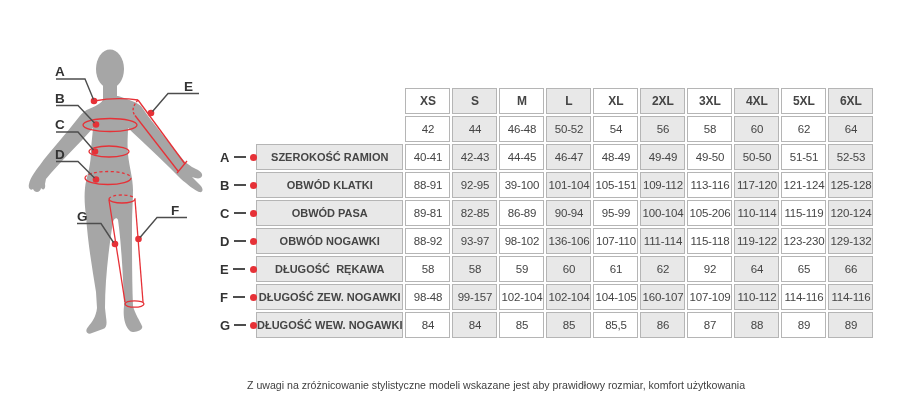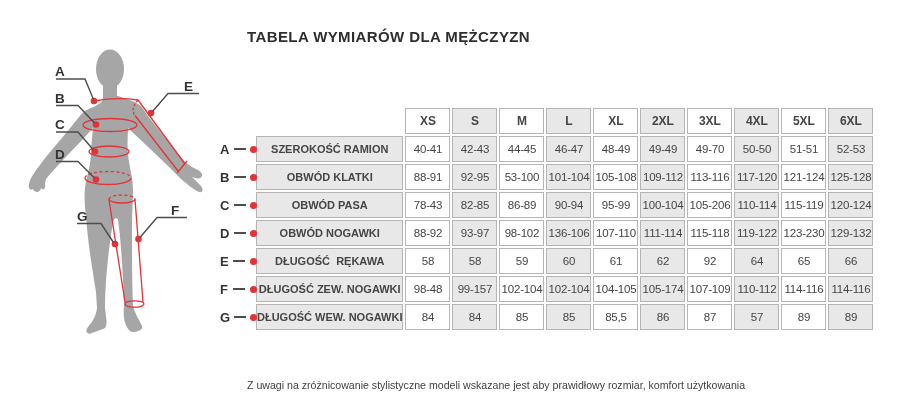--- a/index.html
+++ b/index.html
@@ -11,21 +11,20 @@
     position:absolute; left:247px; top:28px;
     font-size:15px; font-weight:bold; color:#2e2e2e; letter-spacing:0.4px;
     white-space:pre;
   }
   .figure-wrap { position:absolute; left:28px; top:12px; width:200px; height:350px; }
 
   table.size-table {
     position:absolute; left:218px; top:86px;
     border-collapse:separate; border-spacing:2px;
     color:#454545;
-    margin-top:20px;
   }
   .size-table td, .size-table th {
     height:24px; text-align:center; vertical-align:middle; padding:0;
     white-space:pre; font-weight:normal;
   }
   .size-table .cell {
     border:1px solid #b5b5b5; background:#ffffff; width:43px;
     font-size:11.5px; letter-spacing:-0.2px;
   }
   .size-table .cell.shade { background:#e8e8e8; }
@@ -143,72 +142,85 @@
         <text x="27" y="91">B</text>
         <text x="27" y="117">C</text>
         <text x="27" y="147">D</text>
         <text x="156" y="79">E</text>
         <text x="143" y="203">F</text>
         <text x="49" y="209">G</text>
       </g>
     </svg>
   </div>
 
-  <div class="title">TABELA WYMIARÓW DLA MĘŻCZYZN</div>
 
   <table class="size-table">
     <thead>
         <tr>
           <td class="blank"></td>
           <td class="blank"></td>
           <th class="cell">XS</th>
           <th class="cell shade">S</th>
           <th class="cell">M</th>
           <th class="cell shade">L</th>
           <th class="cell">XL</th>
           <th class="cell shade">2XL</th>
           <th class="cell">3XL</th>
           <th class="cell shade">4XL</th>
           <th class="cell">5XL</th>
           <th class="cell shade">6XL</th>
         </tr>
+        <tr>
+          <td class="blank"></td>
+          <td class="blank"></td>
+          <td class="cell">42</td>
+          <td class="cell shade">44</td>
+          <td class="cell">46-48</td>
+          <td class="cell shade">50-52</td>
+          <td class="cell">54</td>
+          <td class="cell shade">56</td>
+          <td class="cell">58</td>
+          <td class="cell shade">60</td>
+          <td class="cell">62</td>
+          <td class="cell shade">64</td>
+        </tr>
       </thead>
     <tbody>
         <tr>
           <td class="marker-cell"><div class="marker"><span class="ltr">A</span><span class="dash"></span><span class="dot"></span></div></td>
           <td class="label-cell">SZEROKOŚĆ RAMION</td>
           <td class="cell">40-41</td>
           <td class="cell shade">42-43</td>
           <td class="cell">44-45</td>
           <td class="cell shade">46-47</td>
           <td class="cell">48-49</td>
           <td class="cell shade">49-49</td>
-          <td class="cell">49-70</td>
+          <td class="cell">49-50</td>
           <td class="cell shade">50-50</td>
           <td class="cell">51-51</td>
           <td class="cell shade">52-53</td>
         </tr>
         <tr>
           <td class="marker-cell"><div class="marker"><span class="ltr">B</span><span class="dash"></span><span class="dot"></span></div></td>
           <td class="label-cell">OBWÓD KLATKI</td>
           <td class="cell">88-91</td>
           <td class="cell shade">92-95</td>
-          <td class="cell">53-100</td>
+          <td class="cell">39-100</td>
           <td class="cell shade">101-104</td>
-          <td class="cell">105-108</td>
+          <td class="cell">105-151</td>
           <td class="cell shade">109-112</td>
           <td class="cell">113-116</td>
           <td class="cell shade">117-120</td>
           <td class="cell">121-124</td>
           <td class="cell shade">125-128</td>
         </tr>
         <tr>
           <td class="marker-cell"><div class="marker"><span class="ltr">C</span><span class="dash"></span><span class="dot"></span></div></td>
           <td class="label-cell">OBWÓD PASA</td>
-          <td class="cell">78-43</td>
+          <td class="cell">89-81</td>
           <td class="cell shade">82-85</td>
           <td class="cell">86-89</td>
           <td class="cell shade">90-94</td>
           <td class="cell">95-99</td>
           <td class="cell shade">100-104</td>
           <td class="cell">105-206</td>
           <td class="cell shade">110-114</td>
           <td class="cell">115-119</td>
           <td class="cell shade">120-124</td>
         </tr>
@@ -241,37 +253,37 @@
           <td class="cell shade">66</td>
         </tr>
         <tr>
           <td class="marker-cell"><div class="marker"><span class="ltr">F</span><span class="dash"></span><span class="dot"></span></div></td>
           <td class="label-cell">DŁUGOŚĆ ZEW. NOGAWKI</td>
           <td class="cell">98-48</td>
           <td class="cell shade">99-157</td>
           <td class="cell">102-104</td>
           <td class="cell shade">102-104</td>
           <td class="cell">104-105</td>
-          <td class="cell shade">105-174</td>
+          <td class="cell shade">160-107</td>
           <td class="cell">107-109</td>
           <td class="cell shade">110-112</td>
           <td class="cell">114-116</td>
           <td class="cell shade">114-116</td>
         </tr>
         <tr>
           <td class="marker-cell"><div class="marker"><span class="ltr">G</span><span class="dash"></span><span class="dot"></span></div></td>
           <td class="label-cell">DŁUGOŚĆ WEW. NOGAWKI</td>
           <td class="cell">84</td>
           <td class="cell shade">84</td>
           <td class="cell">85</td>
           <td class="cell shade">85</td>
           <td class="cell">85,5</td>
           <td class="cell shade">86</td>
           <td class="cell">87</td>
-          <td class="cell shade">57</td>
+          <td class="cell shade">88</td>
           <td class="cell">89</td>
           <td class="cell shade">89</td>
         </tr>
       </tbody>
   </table>
 
   <div class="footer">
     <div><span>Z uwagi na zróżnicowanie stylistyczne modeli wskazane jest aby prawidłowy rozmiar, komfort użytkowania</span></div>
     
   </div>

